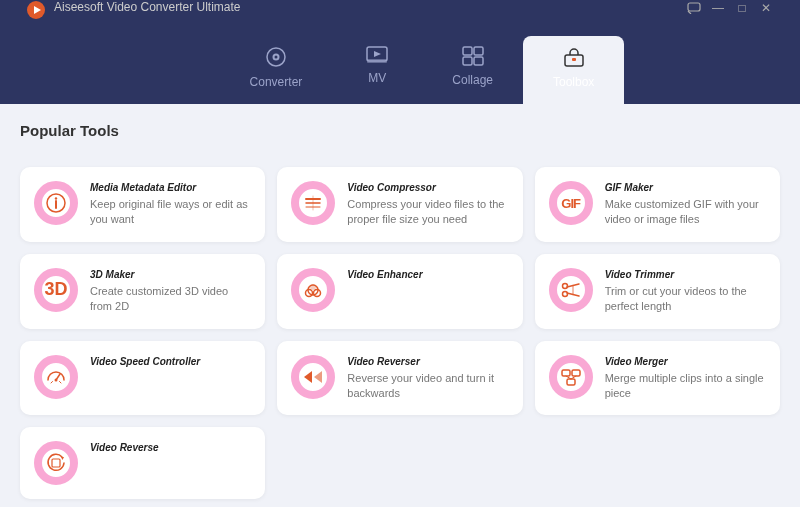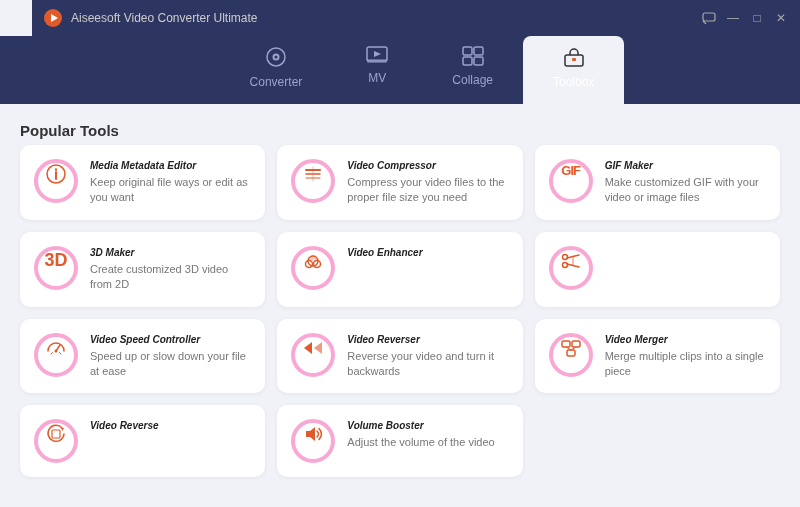--- a/index.html
+++ b/index.html
@@ -9,24 +9,23 @@
       font-family: 'Segoe UI', Arial, sans-serif;
       background: #f0f2f8;
       overflow: hidden;
     }
 
     
     .titlebar {
       background: #2d3561;
       height: 36px;
       display: flex;
-      align-items: center;
-      padding: 0 11px;
+      align-items: flex-start;
+      padding: 0 26px;
       color: white;
-      margin-left: 32px;
     }
     .titlebar-logo {
       width: 20px;
       height: 20px;
       margin-right: 8px;
     }
     .titlebar-title {
       font-size: 12px;
       color: #ccc;
       flex: 1;
@@ -87,21 +86,21 @@
       background: #f0f2f8;
       padding: 18px 20px;
       height: calc(507px - 36px - 55px);
       overflow-y: auto;
     }
 
     .section-title {
       font-size: 15px;
       font-weight: 600;
       color: #333;
-      margin-bottom: 6px;
+      margin-bottom: 28px;
     }
 
     .tools-grid {
       display: grid;
       grid-template-columns: repeat(3, 1fr);
       gap: 12px;
     }
 
     .tool-card {
       background: white;
@@ -112,23 +111,23 @@
       gap: 12px;
       cursor: pointer;
       transition: box-shadow 0.2s;
       box-shadow: 0 1px 4px rgba(0,0,0,0.06);
     }
 
     .tool-icon {
       width: 44px;
       height: 44px;
       border-radius: 50%;
-      border: 4px solid #f9a8d4;
-      display: flex;
-      align-items: flex-start;
+      border: 8px solid #f9a8d4;
+      display: flex;
+      align-items: center;
       justify-content: center;
       flex-shrink: 0;
       color: #e05a2b;
       font-size: 16px;
       font-weight: bold;
     }
 
     .tool-info {
       flex: 1;
     }
@@ -293,35 +292,38 @@
     <div class="tool-card">
       <div class="tool-icon">
         <svg class="icon-svg" viewBox="0 0 22 22" fill="none">
           <circle cx="5" cy="7" r="2.5" stroke="#e05a2b" stroke-width="1.5" fill="none"></circle>
           <circle cx="5" cy="15" r="2.5" stroke="#e05a2b" stroke-width="1.5" fill="none"></circle>
           <line x1="7" y1="8" x2="19" y2="5" stroke="#e05a2b" stroke-width="1.5" stroke-linecap="round"></line>
           <line x1="7" y1="14" x2="19" y2="17" stroke="#e05a2b" stroke-width="1.5" stroke-linecap="round"></line>
           <line x1="13" y1="6.5" x2="13" y2="15.5" stroke="#e05a2b" stroke-width="1.5" stroke-linecap="round" opacity="0.5"></line>
         </svg>
       </div>
+      <div class="tool-info">
+        <div class="tool-name">Video Trimmer</div>
+        <div class="tool-desc">Trim or cut your videos to the perfect length</div>
+      </div>
     </div>
 
     <div class="tool-card">
       <div class="tool-icon">
         <svg class="icon-svg" viewBox="0 0 22 22" fill="none">
           <path d="M3 14 A8 8 0 0 1 19 14" stroke="#e05a2b" stroke-width="1.5" fill="none" stroke-linecap="round"></path>
           <line x1="11" y1="14" x2="15" y2="8" stroke="#e05a2b" stroke-width="1.5" stroke-linecap="round"></line>
           <circle cx="11" cy="14" r="1.5" fill="#e05a2b"></circle>
           <line x1="6" y1="17" x2="7.5" y2="15.5" stroke="#e05a2b" stroke-width="1" stroke-linecap="round"></line>
           <line x1="16" y1="17" x2="14.5" y2="15.5" stroke="#e05a2b" stroke-width="1" stroke-linecap="round"></line>
         </svg>
       </div>
       <div class="tool-info">
         <div class="tool-name">Video Speed Controller</div>
-        <div class="tool-desc">Speed up or slow down your file at ease</div>
       </div>
     </div>
 
     <div class="tool-card">
       <div class="tool-icon">
         <svg class="icon-svg" viewBox="0 0 22 22" fill="none">
           <polygon points="10,5 2,11 10,17" fill="#e05a2b"></polygon>
           <polygon points="20,5 12,11 20,17" fill="#e05a2b" opacity="0.6"></polygon>
         </svg>
       </div>
@@ -353,29 +355,16 @@
           <path d="M17 5A8 8 0 1 0 19 11" stroke="#e05a2b" stroke-width="1.5" fill="none" stroke-linecap="round"></path>
           <polygon points="19,5 16,5 17.5,8" fill="#e05a2b"></polygon>
           <rect x="7" y="7" width="8" height="8" rx="1" stroke="#e05a2b" stroke-width="1.2" fill="none"></rect>
         </svg>
       </div>
       <div class="tool-info">
         <div class="tool-name">Video Reverse</div>
       </div>
     </div>
 
-    <div class="tool-card">
-      <div class="tool-icon">
-        <svg class="icon-svg" viewBox="0 0 22 22" fill="none">
-          <polygon points="4,8 4,14 8,14 13,18 13,4 8,8" fill="#e05a2b"></polygon>
-          <path d="M15 8 Q18 11 15 14" stroke="#e05a2b" stroke-width="1.5" fill="none" stroke-linecap="round"></path>
-          <path d="M17 5.5 Q22 11 17 16.5" stroke="#e05a2b" stroke-width="1.5" fill="none" stroke-linecap="round"></path>
-        </svg>
-      </div>
-      <div class="tool-info">
-        <div class="tool-name">Volume Booster</div>
-        <div class="tool-desc">Adjust the volume of the video</div>
-      </div>
-    </div>
 
 
   </div>
 </div>
 
 </body></html>

